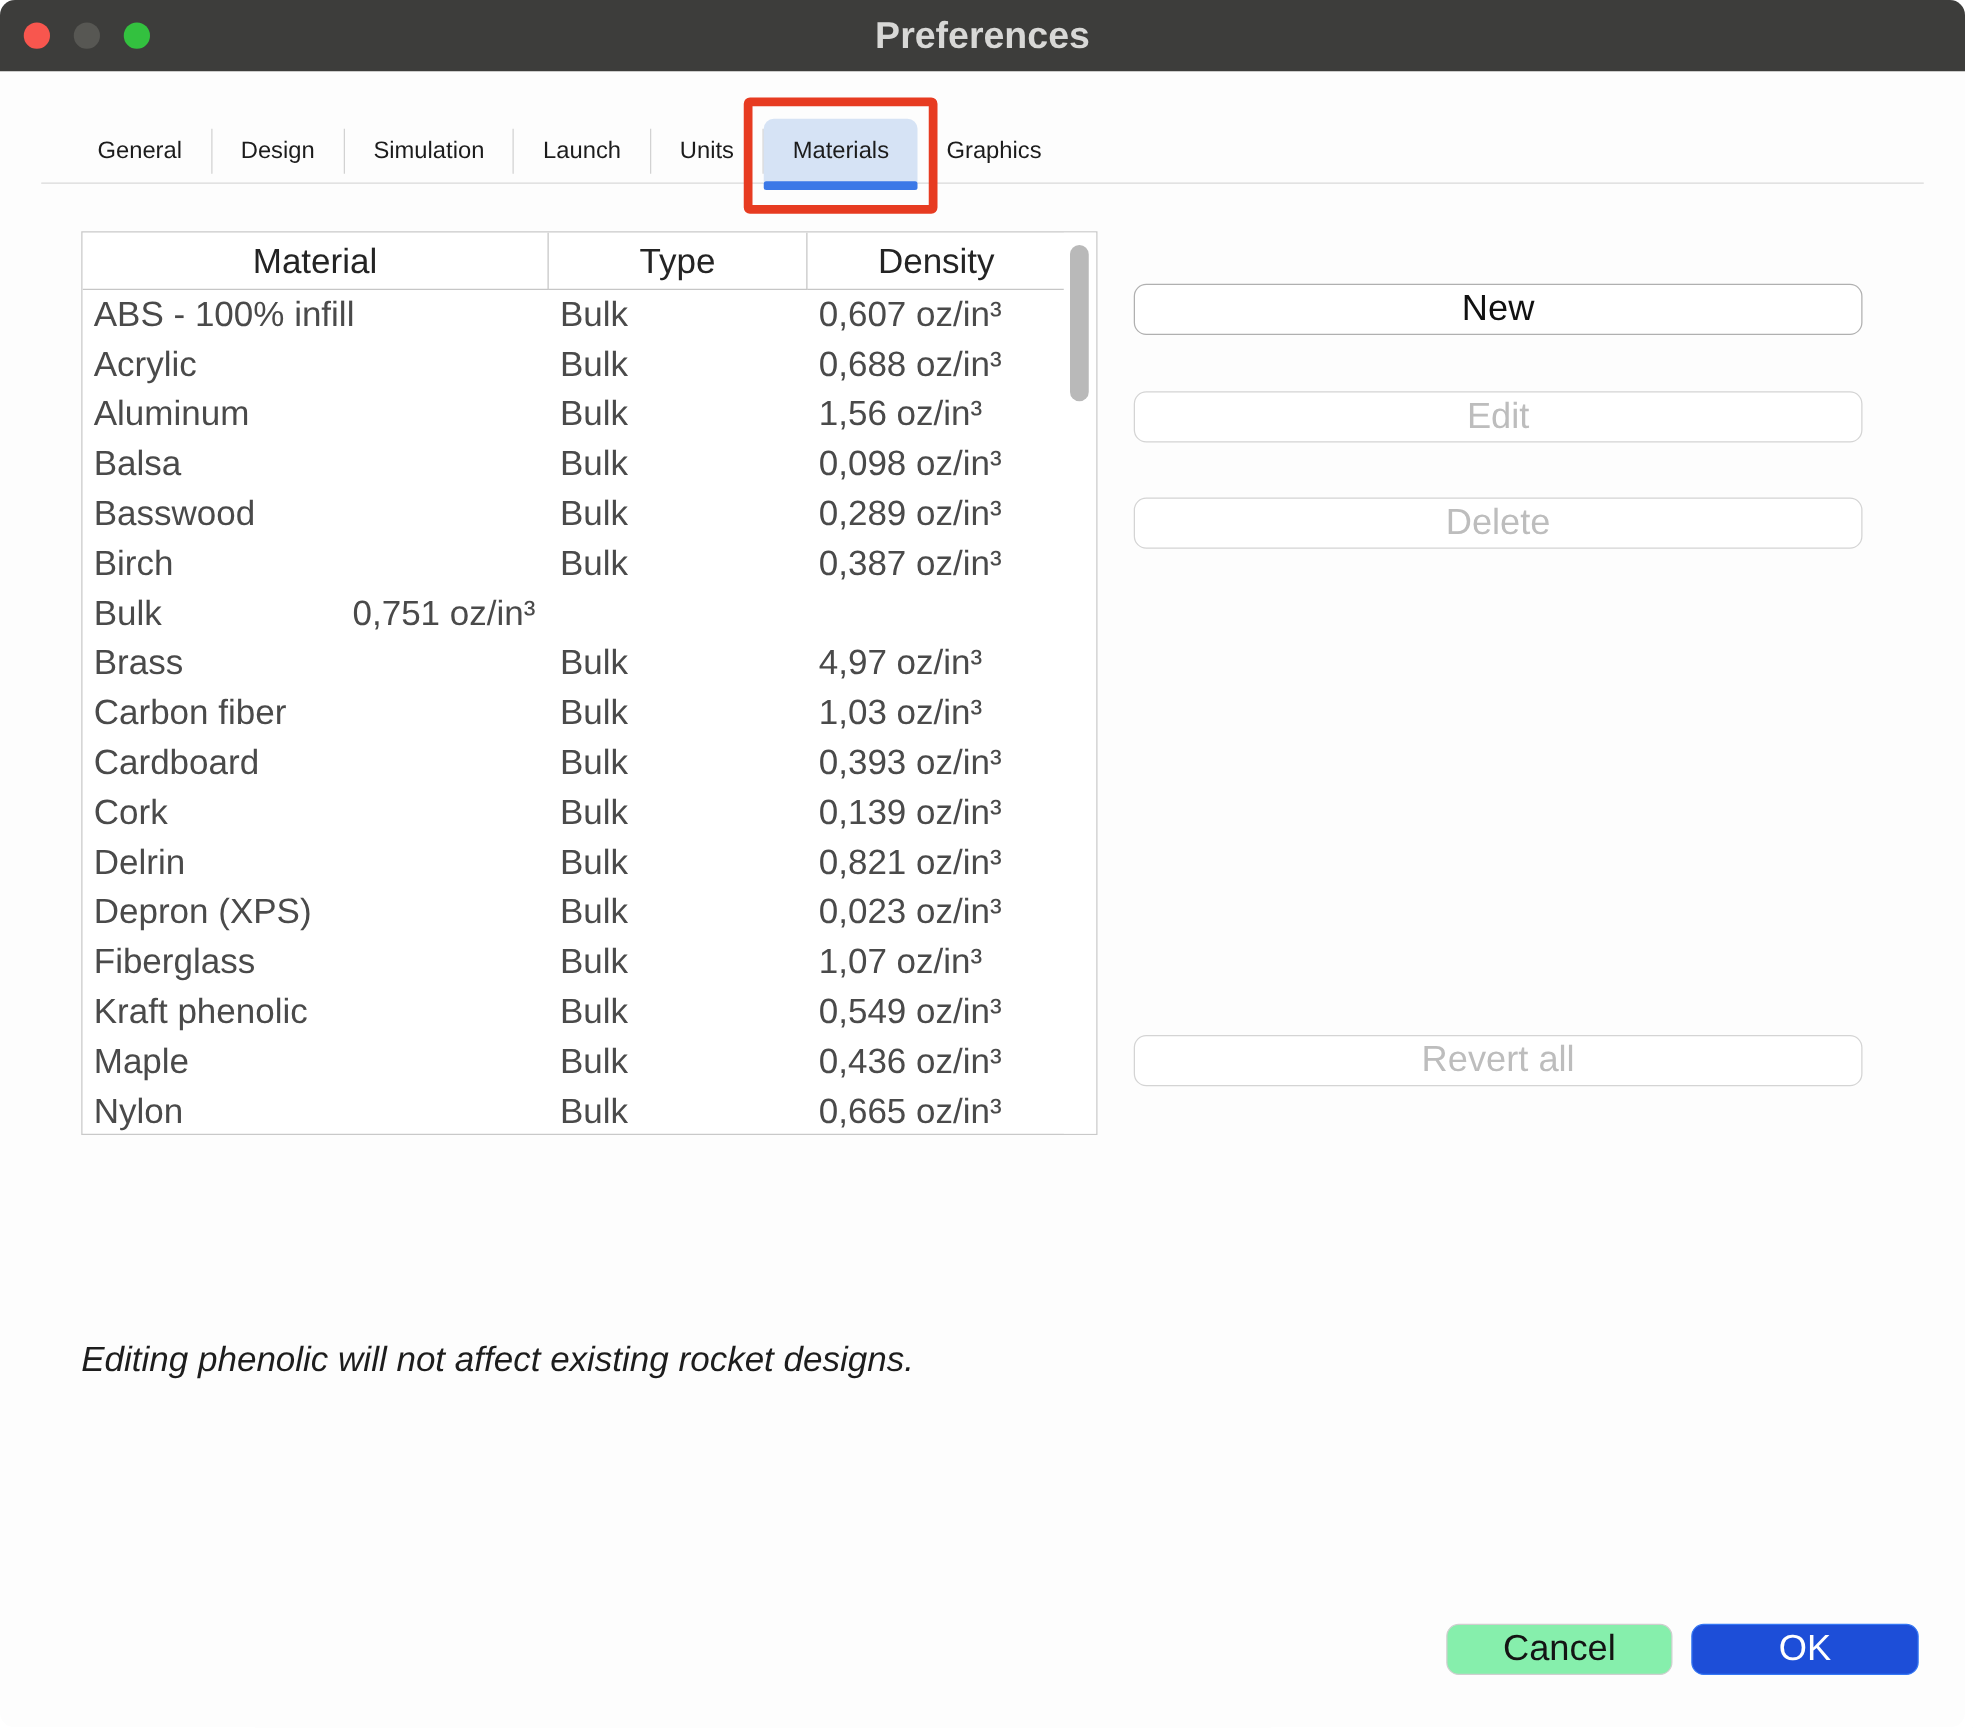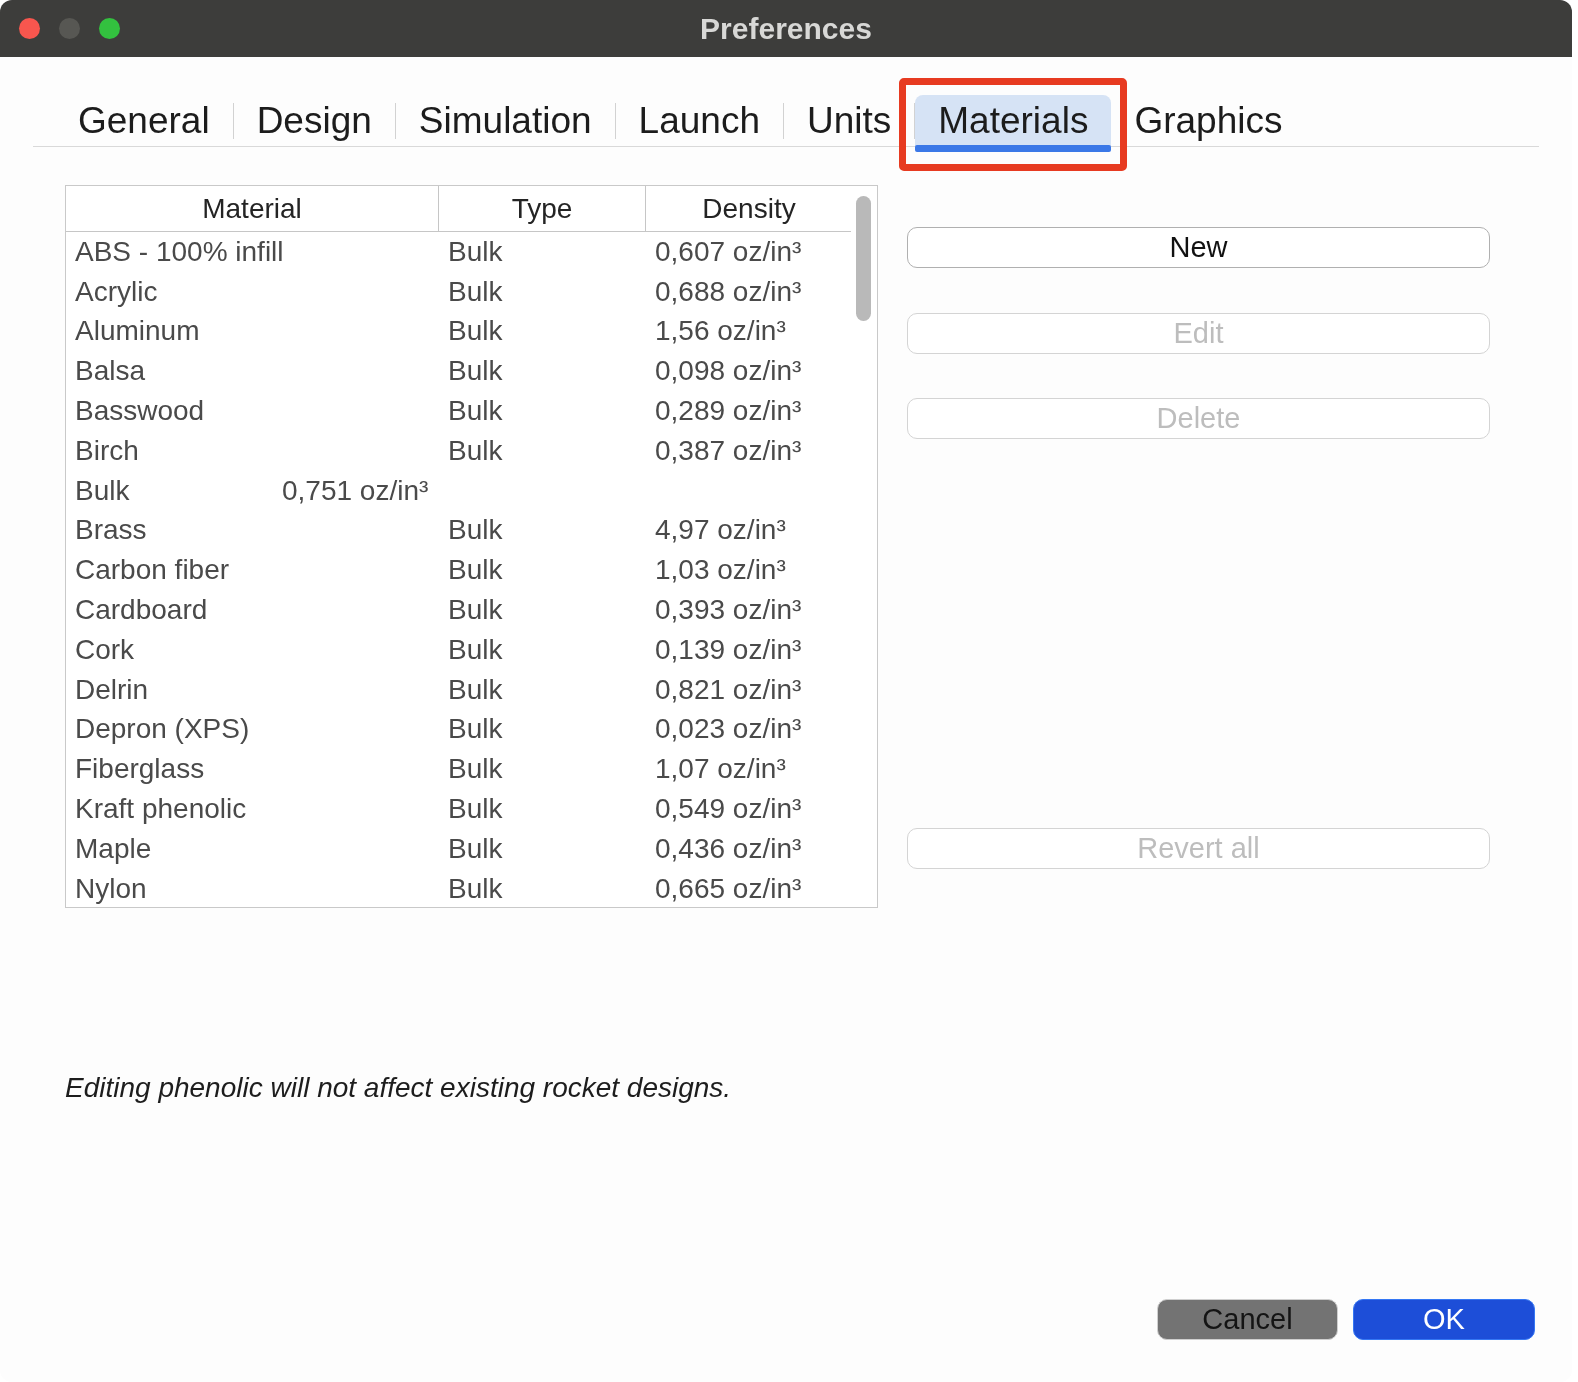--- a/index.html
+++ b/index.html
@@ -20,21 +20,21 @@
   .light.red   { background:#f8564e; }
   .light.gray  { background:#575753; }
   .light.green { background:#33c13f; }
 
   
   .tabbar {
     position:absolute; left:55px; top:95px; height:52px;
     display:flex; align-items:stretch; z-index:3;
   }
   .tab {
-    height:52px; line-height:52px; padding:0 23px; font-size:37px; color:#1c1c1c;
+    height:52px; line-height:52px; padding:0 23px; font-size:19px; color:#1c1c1c;
     white-space:nowrap; cursor:default;
   }
   .tab-divider { width:1px; background:#d2d2d2; margin:8px 0; }
   .materials-wrap { position:relative; }
   .tab.selected { background:#d6e3f5; border-radius:8px 8px 0 0; }
   .tab-underline {
     position:absolute; left:0; right:0; bottom:-5px; height:7px;
     background:#3b78e7; border-radius:2px; z-index:4;
   }
   .red-box {
@@ -93,21 +93,21 @@
     position:absolute; left:65px; top:1072px; font-size:28px; font-style:italic;
     color:#1d1d1d;
   }
 
   
   .footer-btn {
     position:absolute; top:1299px; height:41px; border-radius:10px;
     font-size:29px; display:flex; align-items:center; justify-content:center;
     font-family:"Liberation Sans", sans-serif;
   }
-  #btn-cancel { left:1157px; width:181px; background:#737373; border:1px solid #cfcfcf; color:#141414; }
+  #btn-cancel { left:1157px; width:181px; background:#86efac; border:1px solid #cfcfcf; color:#141414; }
   #btn-ok     { left:1353px; width:182px; background:#1d4ed8; border:1px solid #3577f4; color:#ffffff; }
 </style>
 </head>
 <body>
 
 <div class="window">
 
   <div class="titlebar">
     <div class="traffic">
       <div class="light red"></div>

